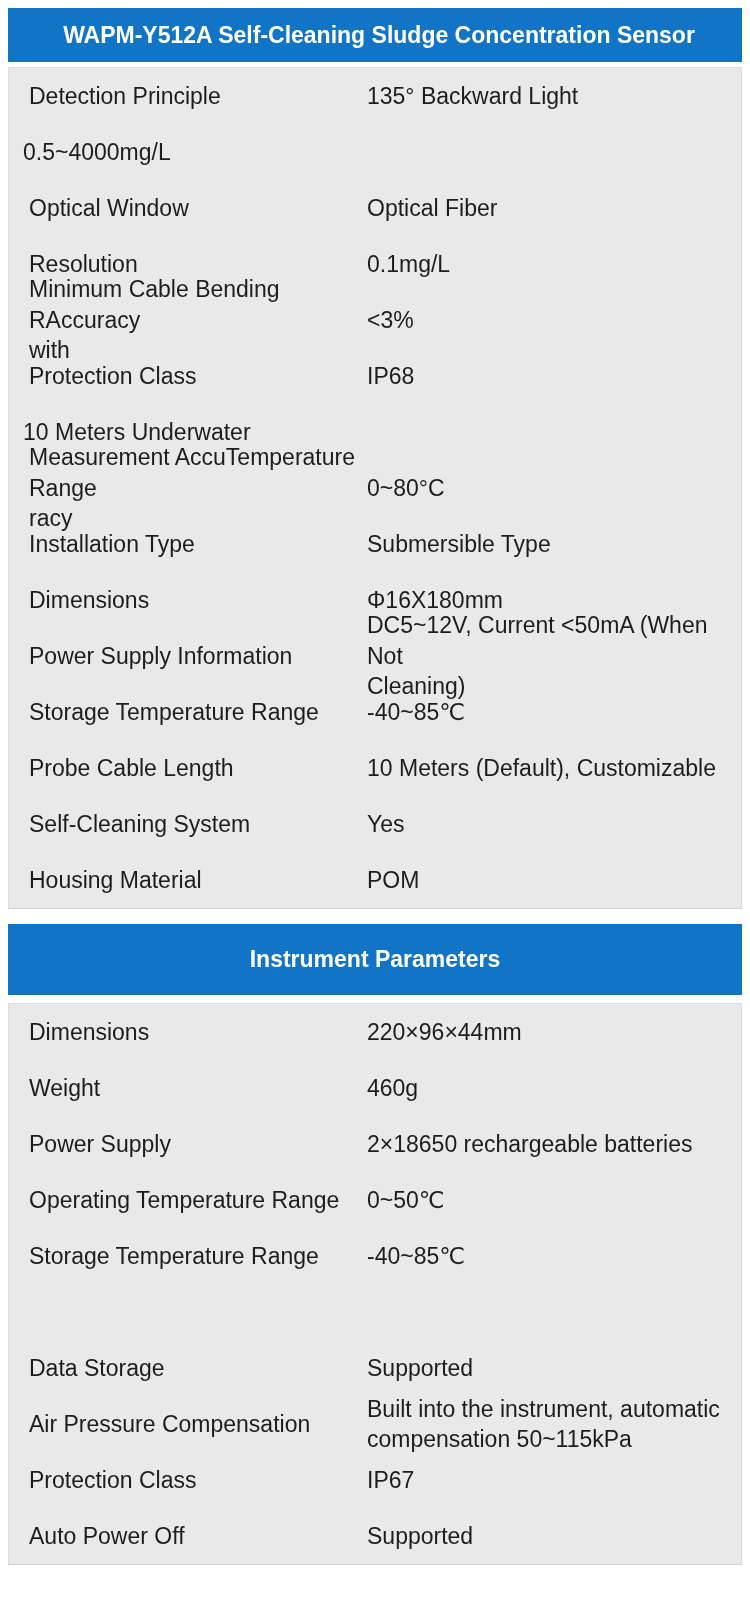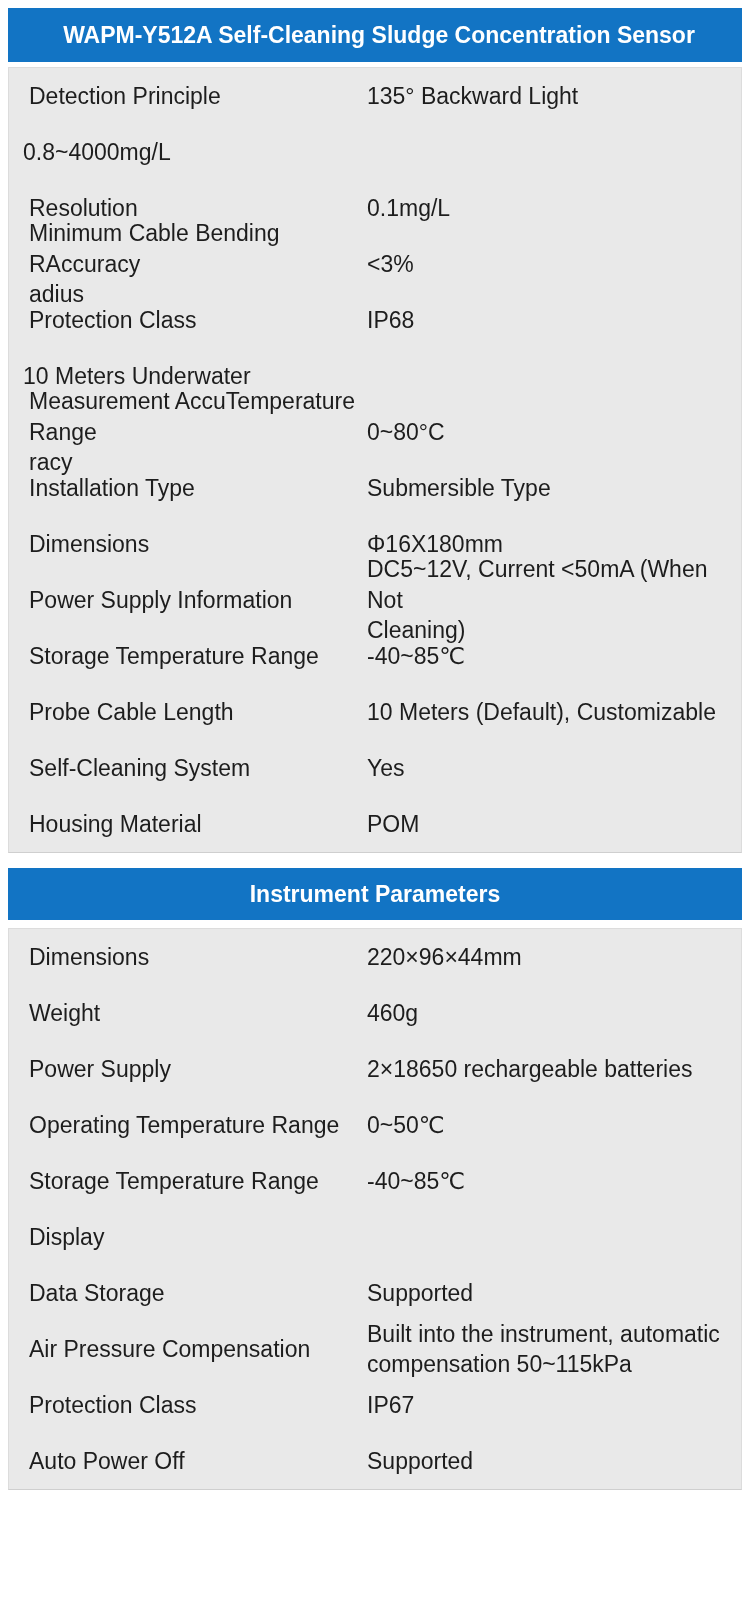--- a/index.html
+++ b/index.html
@@ -21,21 +21,21 @@
     background: #1274c4;
     color: #ffffff;
     display: flex;
     align-items: center;
     justify-content: center;
     font-size: 23px;
     font-weight: 700;
     text-align: center;
   }
   .header-1 { margin-bottom: 5px; padding-left: 8px; }
-  .header-2 { margin-top: 15px; margin-bottom: 8px; height: 52px; }
+  .header-2 { margin-top: 15px; margin-bottom: 8px; height: 71px; }
   .section-body {
     background: #e9e9e9;
     border: 1px solid #dcdcdc;
     border-bottom-color: #cfcfcf;
   }
   .row {
     height: 56px;
     display: flex;
     align-items: center;
     color: #1d1d1d;
@@ -61,29 +61,33 @@
 <div class="page" id="page-root">
     <div class="section-header header-1">
       <span>WAPM-Y512A Self-Cleaning Sludge Concentration Sensor</span>
     </div>
     <div class="section-body">
       <div class="row">
         <div class="cell-label">Detection Principle</div>
         <div class="cell-value">135° Backward Light</div>
       </div>
       <div class="row">
-        <div class="cell-value">0.8~4000mg/L</div>
+        <div class="cell-value">0.5~4000mg/L</div>
+      </div>
+      <div class="row">
+        <div class="cell-label">Optical Window</div>
+        <div class="cell-value">Optical Fiber</div>
       </div>
       <div class="row">
         <div class="cell-label">Resolution</div>
         <div class="cell-value">0.1mg/L</div>
       </div>
       <div class="row">
         <div class="cell-label">Minimum Cable Bending RAccuracy
-adius</div>
+with</div>
         <div class="cell-value">&lt;3%</div>
       </div>
       <div class="row">
         <div class="cell-label">Protection Class</div>
         <div class="cell-value">IP68</div>
       </div>
       <div class="row">
         <div class="cell-value">10 Meters Underwater</div>
       </div>
       <div class="row">
@@ -139,21 +143,20 @@
       </div>
       <div class="row">
         <div class="cell-label">Operating Temperature Range</div>
         <div class="cell-value">0~50℃</div>
       </div>
       <div class="row">
         <div class="cell-label">Storage Temperature Range</div>
         <div class="cell-value">-40~85℃</div>
       </div>
       <div class="row">
-        <div class="cell-label">Display</div>
       </div>
       <div class="row">
         <div class="cell-label">Data Storage</div>
         <div class="cell-value">Supported</div>
       </div>
       <div class="row">
         <div class="cell-label">Air Pressure Compensation</div>
         <div class="cell-value">Built into the instrument, automatic
 compensation 50~115kPa</div>
       </div>

